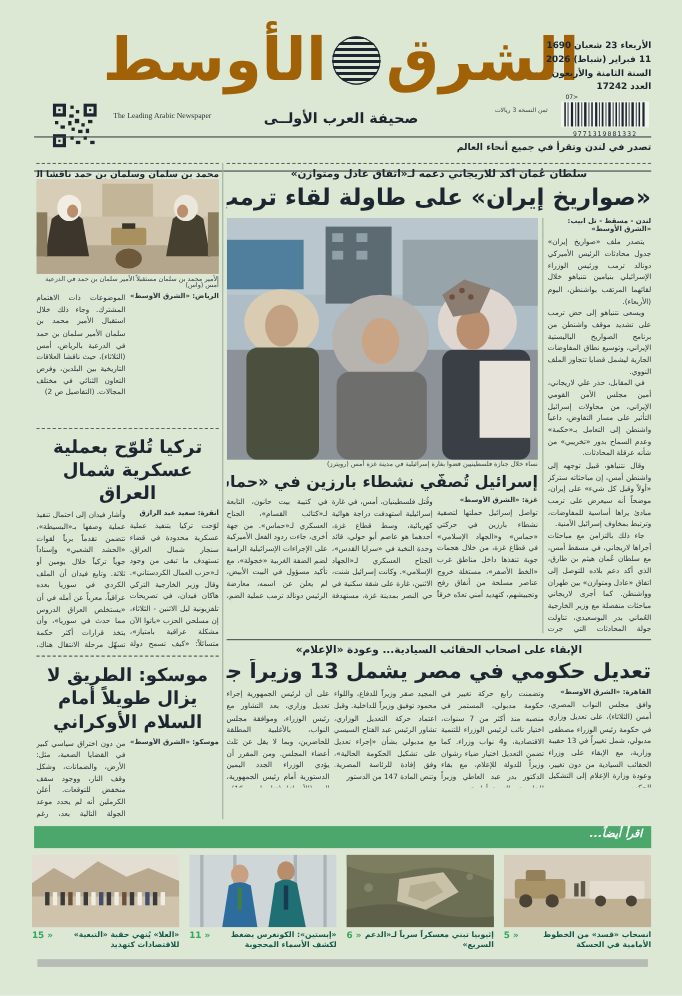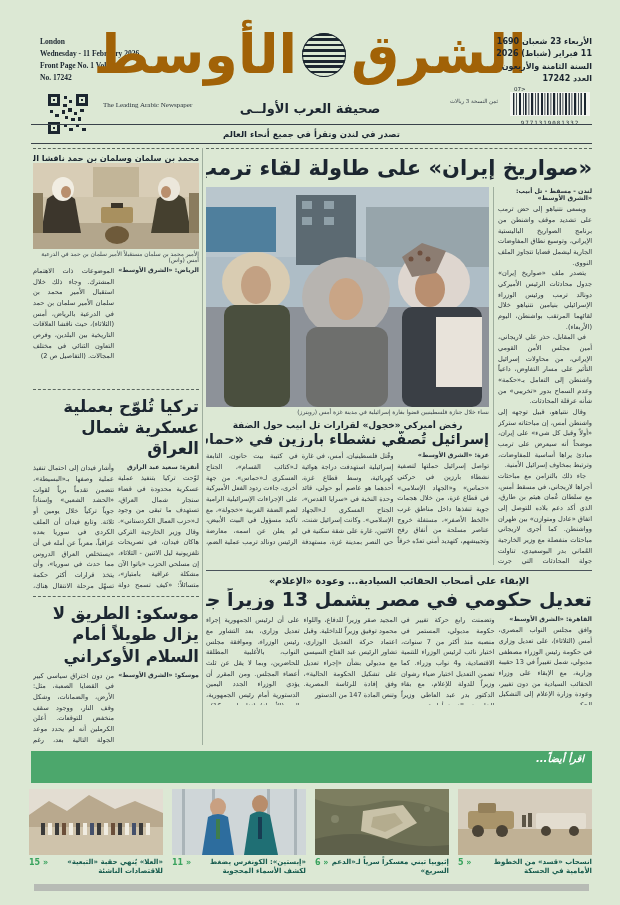--- a/index.html
+++ b/index.html
@@ -27,21 +27,21 @@
   .logo-sub-ar { font-size:13px; font-weight:800; margin-top:19px; direction:rtl; }
   .mh-en { position:absolute; left:103px; top:101px; font-family:"Liberation Serif", serif; font-size:7px; color:#2a333c; }
   .mh-right { position:absolute; right:28px; top:36px; direction:rtl; text-align:right; font-size:8px; font-weight:700; line-height:1.55; }
   .price-note { position:absolute; right:122px; top:98px; font-size:5.5px; direction:rtl; color:#39424a; }
   .barcode-wrap { position:absolute; right:30px; top:86px; width:80px; text-align:center; }
   .barcode-top { font-size:5.5px; text-align:left; padding-left:4px; }
   .barcode-num { font-size:5.8px; letter-spacing:1px; font-family:"DejaVu Sans Mono", monospace; }
   .tagline-band {
     position:absolute; top:124px; left:31px; right:28px;
     border-top:0.5px solid #39424a; border-bottom:0.5px solid #39424a;
-    text-align:center; font-size:8.5px; font-weight:700; padding:4px 0 4px; direction:rtl;
+    text-align:right; font-size:8.5px; font-weight:700; padding:4px 0 16px; direction:rtl;
   }
   
   .content { position:absolute; top:148px; left:31px; right:28px; direction:rtl; }
   .top-grid { display:flex; gap:3px; height:597px; overflow:hidden; }
   .vr { width:1px; background:#9fae9e; flex:0 0 auto; }
   .main-area { width:386px; flex:0 0 auto; border-top:1px dashed #5a665f; padding-top:4px; }
   .left-col  { width:166px; flex:0 0 auto; border-top:1px dashed #5a665f; padding-top:4px; display:flex; flex-direction:column; overflow:hidden; }
 
   .kicker { font-size:9.5px; font-weight:800; text-align:center; white-space:nowrap; overflow:hidden; }
   .lead-headline { font-size:21px; font-weight:900; text-align:center; white-space:nowrap; overflow:hidden; line-height:1.3; margin:2px 0 5px; }
@@ -58,49 +58,43 @@
   .gaza-headline { font-size:14.5px; font-weight:900; text-align:center; white-space:nowrap; overflow:hidden; margin:1px 0 4px; }
   .cols-3 { display:flex; gap:4px; height:96px; overflow:hidden; }
   .cols-3 > div { flex:1; overflow:hidden; }
 
   .egypt { margin-top:5px; border-top:0.5px solid #49525a; padding-top:4px; }
   .egypt-headline { font-size:19px; font-weight:900; text-align:center; white-space:nowrap; overflow:hidden; margin:2px 0 5px; }
   .cols-4 { display:flex; gap:4px; height:90px; overflow:hidden; }
   .cols-4 > div { flex:1; overflow:hidden; }
 
   .ls-kicker { font-size:8.2px; font-weight:800; text-align:center; white-space:nowrap; overflow:hidden; }
-  .ls-headline { font-size:16.5px; font-weight:900; text-align:right; line-height:1.28; margin:2px 0 4px; }
+  .ls-headline { font-size:16.5px; font-weight:900; text-align:center; line-height:1.28; margin:2px 0 4px; }
   .cols-2 { display:flex; gap:4px; overflow:hidden; }
   .cols-2 > div { flex:1; overflow:hidden; }
   .dash-div { border-top:1px dashed #5a665f; margin:5px 0 4px; }
   .h116 { height:118px; } .h128 { height:128px; } .h124 { height:124px; }
 
   
   .read-also {
-    margin-top:6px; height:32px; line-height:16px; background:#4ca76c; color:#ffffff;
+    margin-top:6px; height:20px; line-height:16px; background:#4ca76c; color:#ffffff;
     font-size:10px; font-weight:800; font-style:italic; text-align:right; padding:0 8px; direction:rtl;
   }
   .teasers { display:flex; gap:9px; margin-top:6px; direction:rtl; }
   .teaser { width:134px; flex:0 0 auto; }
   .teaser-cap { display:flex; align-items:flex-start; gap:3px; margin-top:3px; direction:rtl; }
   .teaser-cap .cap { flex:1; font-size:7px; font-weight:800; color:#14594c; text-align:right; line-height:1.3; }
   .teaser-cap .pg { font-size:8px; font-weight:800; color:#3aa35e; white-space:nowrap; }
   .gray-bar { height:7px; background:#b7bbb5; margin:8px 3px 0; }
 </style>
 </head>
 <body>
 
 <div class="page">
 
-  <div class="mh-left">
-    <div>London</div>
-    <div>Wednesday - 11 February 2026</div>
-    <div>Front Page No. 1 Vol 48</div>
-    <div>No. 17242</div>
-  </div>
 
   <svg class="qr" viewBox="0 0 40 40">
     <rect width="40" height="40" fill="#dce8d4"></rect>
     <g fill="#1c2630">
       <rect x="0" y="0" width="12" height="12"></rect>
         <rect x="28" y="0" width="12" height="12"></rect>
         <rect x="0" y="28" width="12" height="12"></rect>
       <rect x="3" y="3" width="6" height="6" fill="#dce8d4"></rect>
         <rect x="31" y="3" width="6" height="6" fill="#dce8d4"></rect>
         <rect x="3" y="31" width="6" height="6" fill="#dce8d4"></rect>
@@ -178,28 +172,29 @@
     </svg>
     <div class="barcode-num">9771319081332</div>
   </div>
 
   <div class="tagline-band">تصدر في لندن وتقرأ في جميع أنحاء العالم</div>
 
   <div class="content">
     <div class="top-grid">
 
       <div class="main-area">
+        <div class="kicker">سلطان عُمان أكد للاريجاني دعمه لـ«اتفاق عادل ومتوازن»</div>
         <div class="lead-headline">«صواريخ إيران» على طاولة لقاء ترمب - نتنياهو</div>
 
         <div class="lead-row">
           <div class="lead-col">
             <div class="byline">لندن - مسقط - تل أبيب: «الشرق الأوسط»</div>
             <div class="body-txt">
+              <p>يتصدر ملف «صواريخ إيران» جدول محادثات الرئيس الأميركي دونالد ترمب ورئيس الوزراء الإسرائيلي بنيامين نتنياهو خلال لقائهما المرتقب بواشنطن، اليوم (الأربعاء).</p>
               <p>ويسعى نتنياهو إلى حض ترمب على تشديد موقف واشنطن من برنامج الصواريخ الباليستية الإيراني، وتوسيع نطاق المفاوضات الجارية ليشمل قضايا تتجاوز الملف النووي.</p>
-              <p>يتصدر ملف «صواريخ إيران» جدول محادثات الرئيس الأميركي دونالد ترمب ورئيس الوزراء الإسرائيلي بنيامين نتنياهو خلال لقائهما المرتقب بواشنطن، اليوم (الأربعاء).</p>
               <p>في المقابل، حذر علي لاريجاني، أمين مجلس الأمن القومي الإيراني، من محاولات إسرائيل التأثير على مسار التفاوض، داعياً واشنطن إلى التعامل بـ«حكمة» وعدم السماح بدور «تخريبي» من شأنه عرقلة المحادثات.</p>
               <p>وقال نتنياهو، قبيل توجهه إلى واشنطن أمس، إن مباحثاته ستركز «أولاً وقبل كل شيء» على إيران، موضحاً أنه سيعرض على ترمب مبادئ يراها أساسية للمفاوضات، وترتبط بمخاوف إسرائيل الأمنية.</p>
               <p>جاء ذلك بالتزامن مع مباحثات أجراها لاريجاني، في مسقط أمس، مع سلطان عُمان هيثم بن طارق، الذي أكد دعم بلاده للتوصل إلى اتفاق «عادل ومتوازن» بين طهران وواشنطن. كما أجرى لاريجاني مباحثات منفصلة مع وزير الخارجية العُماني بدر البوسعيدي، تناولت جولة المحادثات التي جرت الجمعة، وترددت معلومات عن رسالة نقلها لاريجاني تتضمن رد طهران على الشروط الأميركية.</p>
 
             </div>
           </div>
           <div class="vr"></div>
           <div class="center-col">
             <svg class="photo-frame" height="220" viewBox="0 0 283 220" preserveAspectRatio="none">
               <rect width="283" height="220" fill="#aebdc6"></rect>
@@ -223,21 +218,20 @@
               <ellipse cx="224" cy="102" rx="15" ry="18" fill="#b98f70"></ellipse>
               <path d="M196 70 l20 -14 24 8 -10 22 -24 4 z" fill="#8c7d72"></path>
               <circle cx="205" cy="72" r="2.5" fill="#6e4f3e"></circle>
                 <circle cx="214" cy="66" r="2.5" fill="#6e4f3e"></circle>
                 <circle cx="222" cy="72" r="2.5" fill="#6e4f3e"></circle>
               <rect x="230" y="130" width="46" height="70" fill="#e8e3da"></rect>
             </svg>
             <div class="photo-caption">نساء خلال جنازة فلسطينيين قضوا بغارة إسرائيلية في مدينة غزة أمس (رويترز)</div>
 
             <div class="gaza">
-              <div class="kicker" style="font-size:9px">رفض أميركي «خجول» لقرارات تل أبيب حول الضفة</div>
               <div class="gaza-headline">إسرائيل تُصفّي نشطاء بارزين في «حماس» و «الجهاد»</div>
               <div class="cols-3">
                 <div>
                   <div class="byline">غزة: «الشرق الأوسط»</div>
                   <div class="body-txt">تواصل إسرائيل حملتها لتصفية نشطاء بارزين في حركتي «حماس» و«الجهاد الإسلامي» في قطاع غزة، من خلال هجمات جوية تنفذها داخل مناطق غرب «الخط الأصفر»، مستغلة خروج عناصر مسلحة من أنفاق رفح وتجييشهم، كتهديد أمني تعدّه خرقاً لاتفاق وقف النار، بهدف تنفيذ هجمات</div>
                 </div>
                 <div class="body-txt">وقُتل فلسطينيان، أمس، في غارة إسرائيلية استهدفت دراجة هوائية كهربائية، وسط قطاع غزة، أحدهما هو عاصم أبو حولي، قائد وحدة النخبة في «سرايا القدس»، الجناح العسكري لـ«الجهاد الإسلامي». وكانت إسرائيل شنت، الاثنين، غارة على شقة سكنية في حي النصر بمدينة غزة، مستهدفة 3 نشطاء بارزين</div>
                 <div class="body-txt">في كتيبة بيت حانون، التابعة لـ«كتائب القسام»، الجناح العسكري لـ«حماس». من جهة أخرى، جاءت ردود الفعل الأميركية على الإجراءات الإسرائيلية الرامية لضم الضفة الغربية «خجولة»، مع تأكيد مسؤول في البيت الأبيض، لم يعلن عن اسمه، معارضة الرئيس دونالد ترمب عملية الضم، من دون اتخاذ مباشر للإجراءات أو تلويح بأي خطوة رادعة. (التفاصيل ص 3)</div>
               </div>
             </div>
@@ -393,21 +387,21 @@
               <rect x="75" y="34" width="4" height="12" fill="#f0ece1"></rect>
             <rect x="82" y="34" width="4" height="12" fill="#6b4f3a"></rect>
               <rect x="89" y="34" width="4" height="12" fill="#3a3a3a"></rect>
             <rect x="96" y="34" width="4" height="12" fill="#f0ece1"></rect>
               <rect x="103" y="34" width="4" height="12" fill="#44506b"></rect>
             <rect x="110" y="34" width="4" height="12" fill="#3a3a3a"></rect>
               <rect x="117" y="34" width="4" height="12" fill="#f0ece1"></rect>
           </g>
         </svg>
         <div class="teaser-cap">
-          <span class="cap">«العلا» يُنهي حقبة «التبعية» للاقتصادات الناشئة</span>
+          <span class="cap">«العلا» يُنهي حقبة «التبعية» للاقتصادات كتهديد</span>
           <span class="pg">« 15</span>
         </div>
       </div>
     </div>
 
     <div class="gray-bar"></div>
   </div>
 </div>
 
 </body></html>

